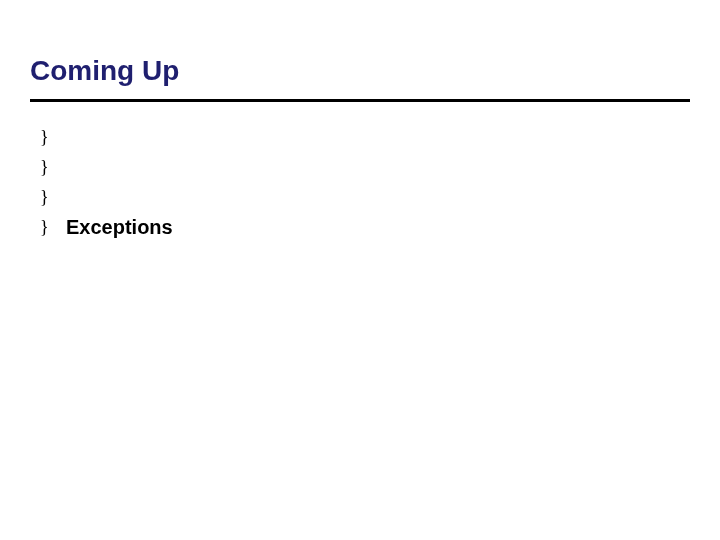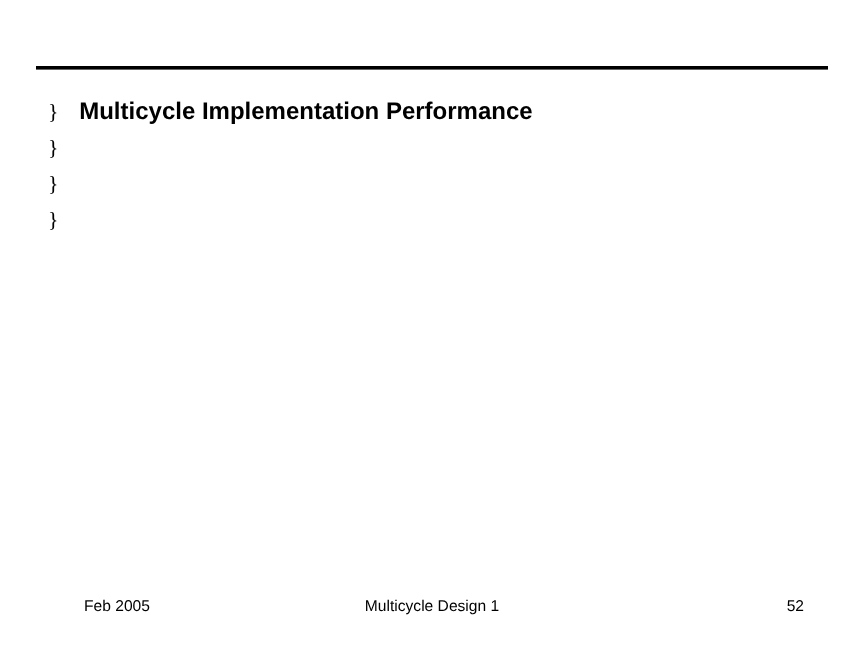--- a/index.html
+++ b/index.html
@@ -71,34 +71,30 @@
     .footer-center {
       position: absolute;
       left: 50%;
       transform: translateX(-50%);
     }
   </style>
 </head>
 <body>
 
 <div class="slide">
+  <h1 class="title">Coming Up</h1>
   <hr class="divider">
   <ul class="bullet-list">
     <li class="bullet-item">
       <span class="bullet-marker">}</span>
-      <span class="bullet-text">Multicycle Implementation Performance</span>
     </li>
     <li class="bullet-item">
       <span class="bullet-marker">}</span>
     </li>
     <li class="bullet-item">
       <span class="bullet-marker">}</span>
     </li>
     <li class="bullet-item">
       <span class="bullet-marker">}</span>
+      <span class="bullet-text">Exceptions</span>
     </li>
   </ul>
-  <div class="footer">
-    <span>Feb 2005</span>
-    <span class="footer-center">Multicycle Design 1</span>
-    <span>52</span>
-  </div>
 </div>
 
 </body></html>

